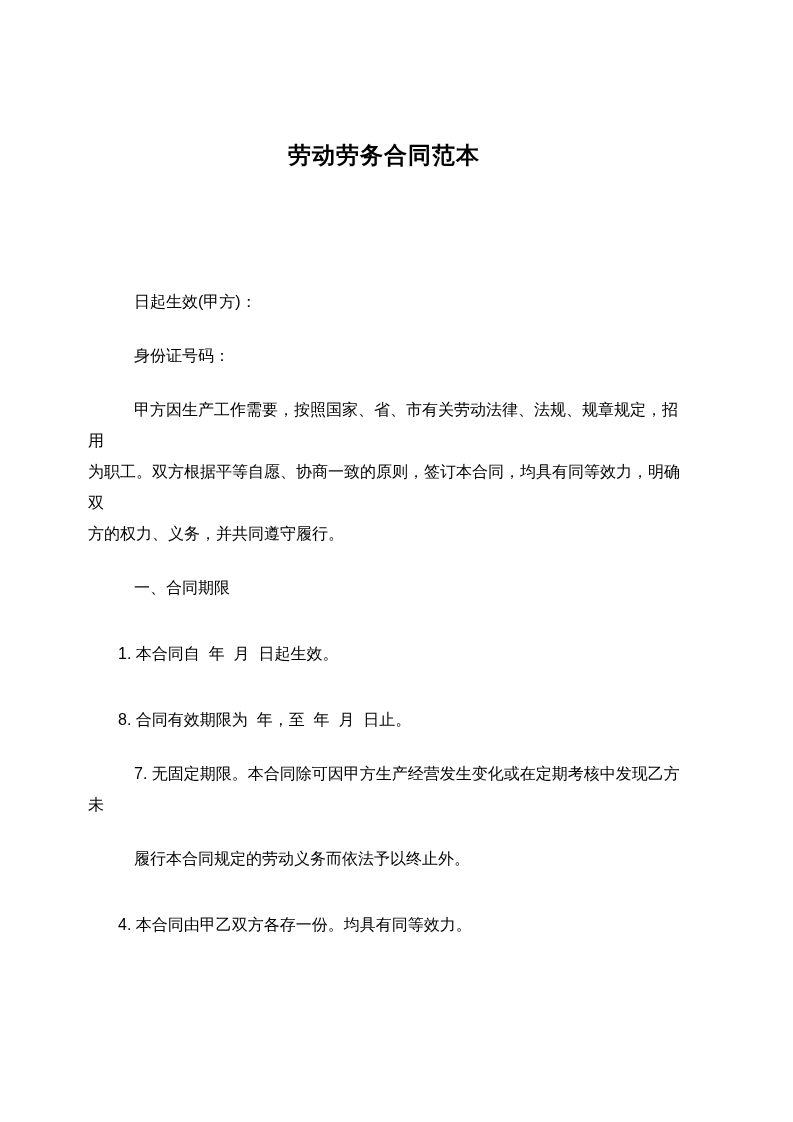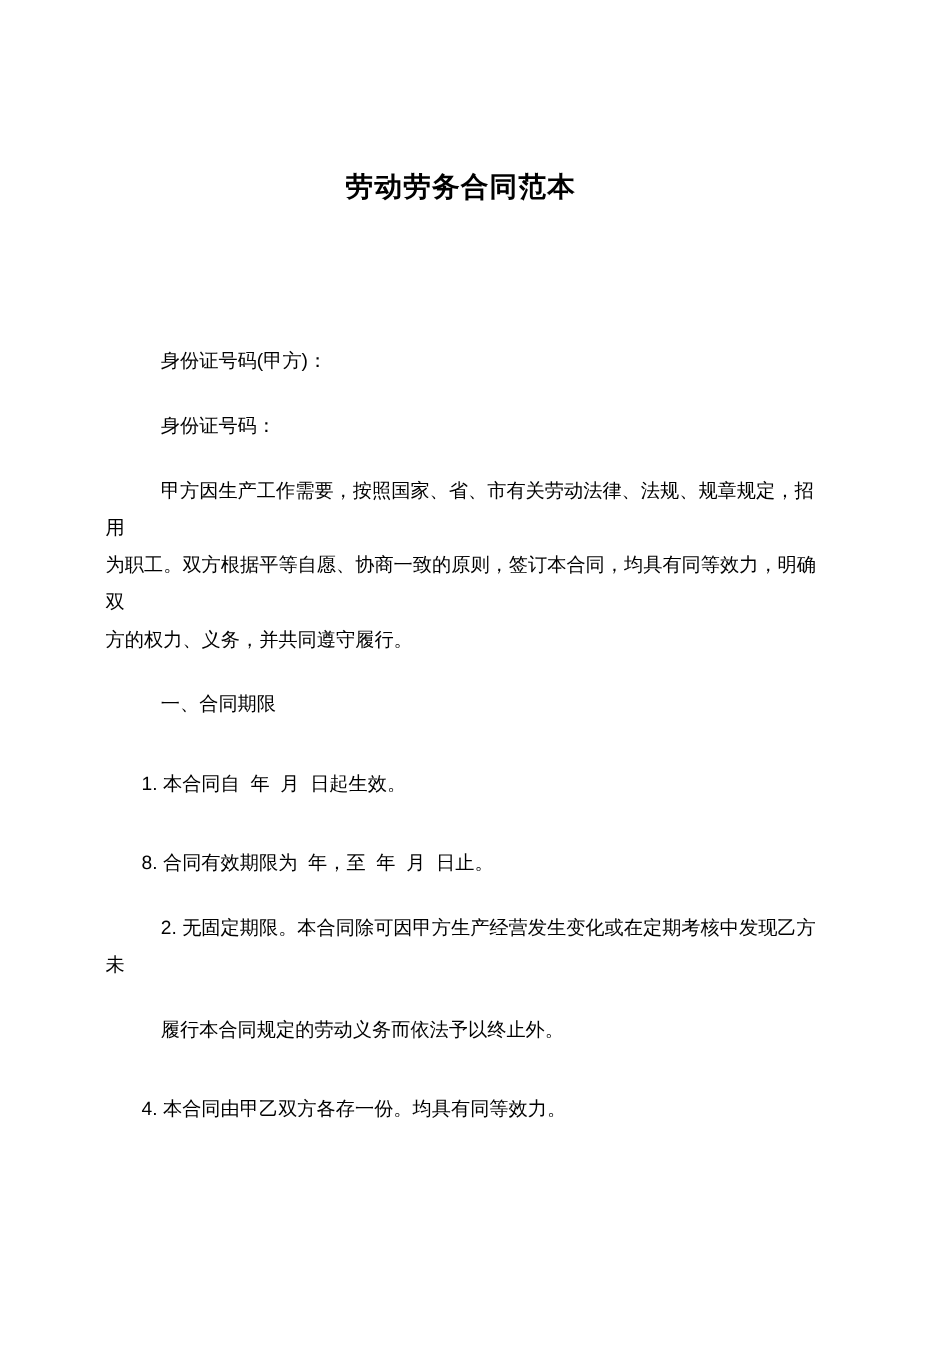--- a/index.html
+++ b/index.html
@@ -52,21 +52,21 @@
   }
 </style>
 </head>
 <body>
 
 <div class="page">
 
   <h1 class="doc-title">劳动劳务合同范本</h1>
 
   <div class="para first-block">
-    <div class="line ind-lg">身份证号码(甲方)：</div>
+    <div class="line ind-lg">日起生效(甲方)：</div>
   </div>
 
 
   <div class="para">
     <div class="line ind-lg">身份证号码：</div>
   </div>
 
   <div class="para">
     <div class="line ind-lg">甲方因生产工作需要，按照国家、省、市有关劳动法律、法规、规章规定，招用</div>
     <div class="line ind-0">为职工。双方根据平等自愿、协商一致的原则，签订本合同，均具有同等效力，明确双</div>
@@ -79,21 +79,21 @@
 
   <div class="para">
     <div class="line ind-md">1. 本合同自  年  月  日起生效。</div>
   </div>
 
   <div class="para">
     <div class="line ind-md">8. 合同有效期限为  年，至  年  月  日止。</div>
   </div>
 
   <div class="para">
-    <div class="line ind-lg">2. 无固定期限。本合同除可因甲方生产经营发生变化或在定期考核中发现乙方未</div>
+    <div class="line ind-lg">7. 无固定期限。本合同除可因甲方生产经营发生变化或在定期考核中发现乙方未</div>
   </div>
 
   <div class="para">
     <div class="line ind-lg">履行本合同规定的劳动义务而依法予以终止外。</div>
   </div>
 
   <div class="para">
     <div class="line ind-md">4. 本合同由甲乙双方各存一份。均具有同等效力。</div>
   </div>
 

